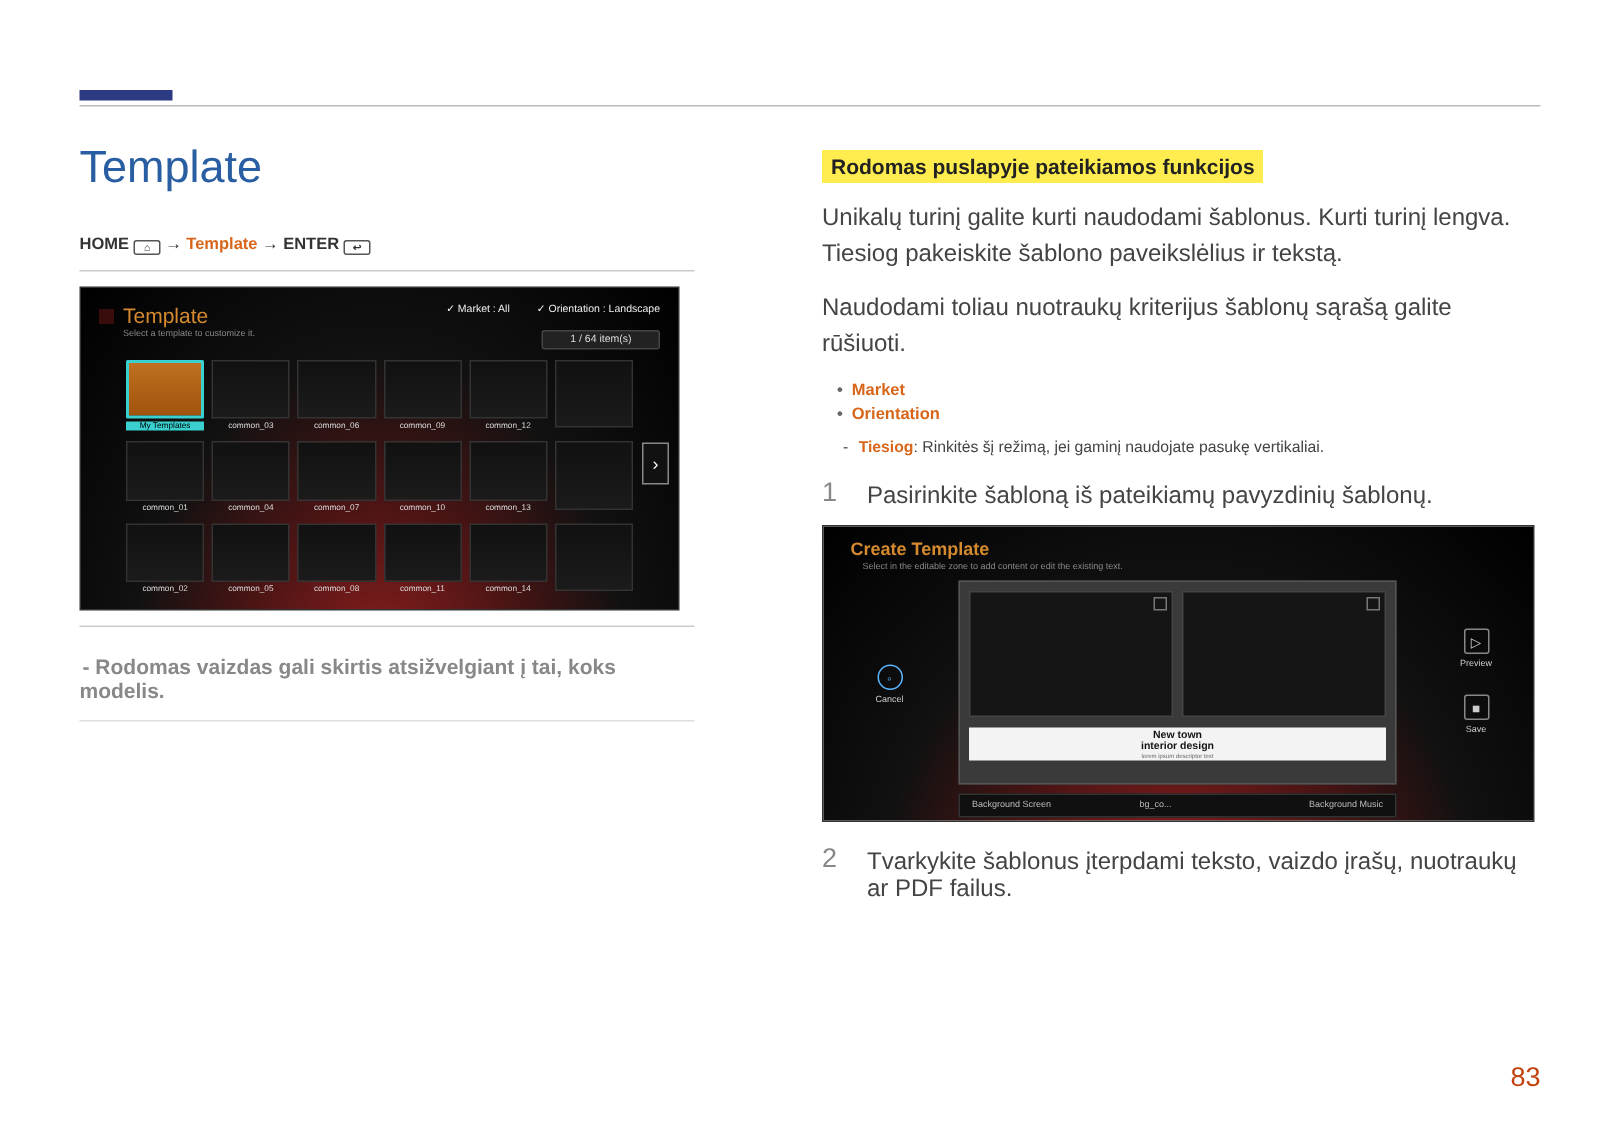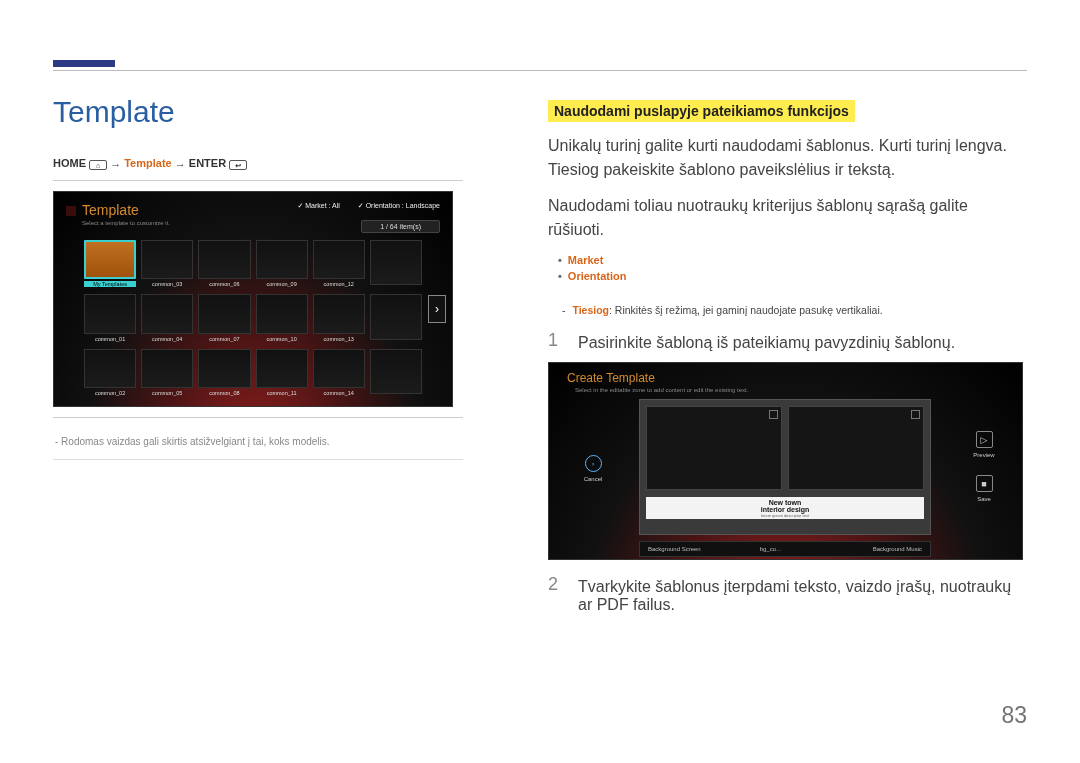--- a/index.html
+++ b/index.html
@@ -119,22 +119,23 @@
   .shot-template .arrow {
     position: absolute; top: 48%; right: 6px;
     width: 18px; height: 28px;
     border: 1px solid #888;
     background: #111;
     color: #fff; font-size: 12px;
     display: flex; align-items: center; justify-content: center;
   }
 
   .footnote {
-    font-size: 10px; color: #888;
+    font-size: 14px; color: #888;
     margin-top: 18px;
+    font-weight: bold;
   }
   .footnote::before { content: "- "; margin-left: 2px; }
   .foot-rule { border-top: 1px solid #ddd; margin-top: 12px; }
 
   
   .right-col {
     position: absolute;
     left: 548px; right: 53px; top: 100px;
   }
   .section-title {
@@ -143,21 +144,21 @@
     color: #222;
     font-weight: bold;
     font-size: 14px;
     padding: 3px 6px;
     margin-bottom: 12px;
   }
   .para {
     font-size: 16px; color: #444; line-height: 1.5;
     margin-bottom: 12px;
   }
-  .bullets { list-style: none; margin-left: 10px; margin-bottom: 22px; }
+  .bullets { list-style: none; margin-left: 10px; margin-bottom: 10px; }
   .bullets li::before { content: "•"; color: #666; margin-right: 6px; }
   .bullets li { font-size: 11px; color: #d8661a; font-weight: bold; margin-bottom: 4px; }
   .sub-line {
     font-size: 10.5px; color: #444; margin-left: 26px; margin-bottom: 3px;
   }
   .sub-line::before { content: "- "; color: #444; margin-left: -12px; margin-right: 4px; }
   .orange-b { color: #d8661a; font-weight: bold; }
 
   .step-row { display: flex; gap: 16px; margin-top: 14px; }
   .step-num { font-size: 18px; color: #888; min-width: 14px; }
@@ -169,21 +170,21 @@
     width: 475px; height: 198px;
     background: radial-gradient(ellipse at 50% 130%, #9b2020 0%, #4a1414 35%, #111 60%, #000 100%);
     border: 1px solid #333;
     position: relative;
     color: #ccc;
   }
   .shot-create .hdr {
     padding: 8px 12px 2px;
     display: flex; align-items: baseline; gap: 6px;
   }
-  .shot-create .title { color: #d58a2f; font-size: 12px; font-weight: 400; }
+  .shot-create .title { color: #d58a2f; font-size: 12px; font-weight: 700; }
   .shot-create .subhdr { padding-left: 26px; font-size: 6px; color: #888; }
   .shot-create .canvas {
     position: absolute; left: 90px; top: 36px; width: 292px; height: 136px;
     background: #3a3a3a; border: 1px solid #555;
   }
   .shot-create .canvas .pane {
     position: absolute; top: 6px; height: 84px; width: 136px;
     background: #151515; border: 1px solid #444;
   }
   .shot-create .canvas .pane.left { left: 6px; }
@@ -222,21 +223,21 @@
     font-size: 9px;
   }
   .shot-create .cancel { left: 24px; top: 92px; }
   .shot-create .cancel .side-icon { color: #5bb6ff; border-color: #5bb6ff; border-radius: 50%; }
   .shot-create .preview { right: 18px; top: 68px; }
   .shot-create .save { right: 18px; top: 112px; }
 
   .page-num {
     position: absolute;
     right: 53px; bottom: 34px;
-    font-size: 23px; color: #737373;
+    font-size: 18px; color: #c2410c;
   }
 </style>
 </head>
 <body>
 
 <div class="top-bar"></div>
 <div class="top-rule"></div>
 
 <div class="left-col">
   <div class="page-title">Template</div>
@@ -339,21 +340,21 @@
       </div>
     <div class="arrow">›</div>
   </div>
 
   <div class="nav-rule"></div>
   <div class="footnote">Rodomas vaizdas gali skirtis atsižvelgiant į tai, koks modelis.</div>
   <div class="foot-rule"></div>
 </div>
 
 <div class="right-col">
-  <div class="section-title">Naudodami puslapyje pateikiamos funkcijos</div>
+  <div class="section-title">Rodomas puslapyje pateikiamos funkcijos</div>
   <div class="para">Unikalų turinį galite kurti naudodami šablonus. Kurti turinį lengva. Tiesiog pakeiskite šablono paveikslėlius ir tekstą.</div>
   <div class="para">Naudodami toliau nuotraukų kriterijus šablonų sąrašą galite rūšiuoti.</div>
   <ul class="bullets">
     <li>Market</li>
     <li>Orientation</li>
   </ul>
   <div class="sub-line">
     <span class="orange-b">Tiesiog</span><span>: Rinkitės šį režimą, jei gaminį naudojate pasukę vertikaliai.</span>
   </div>
 

